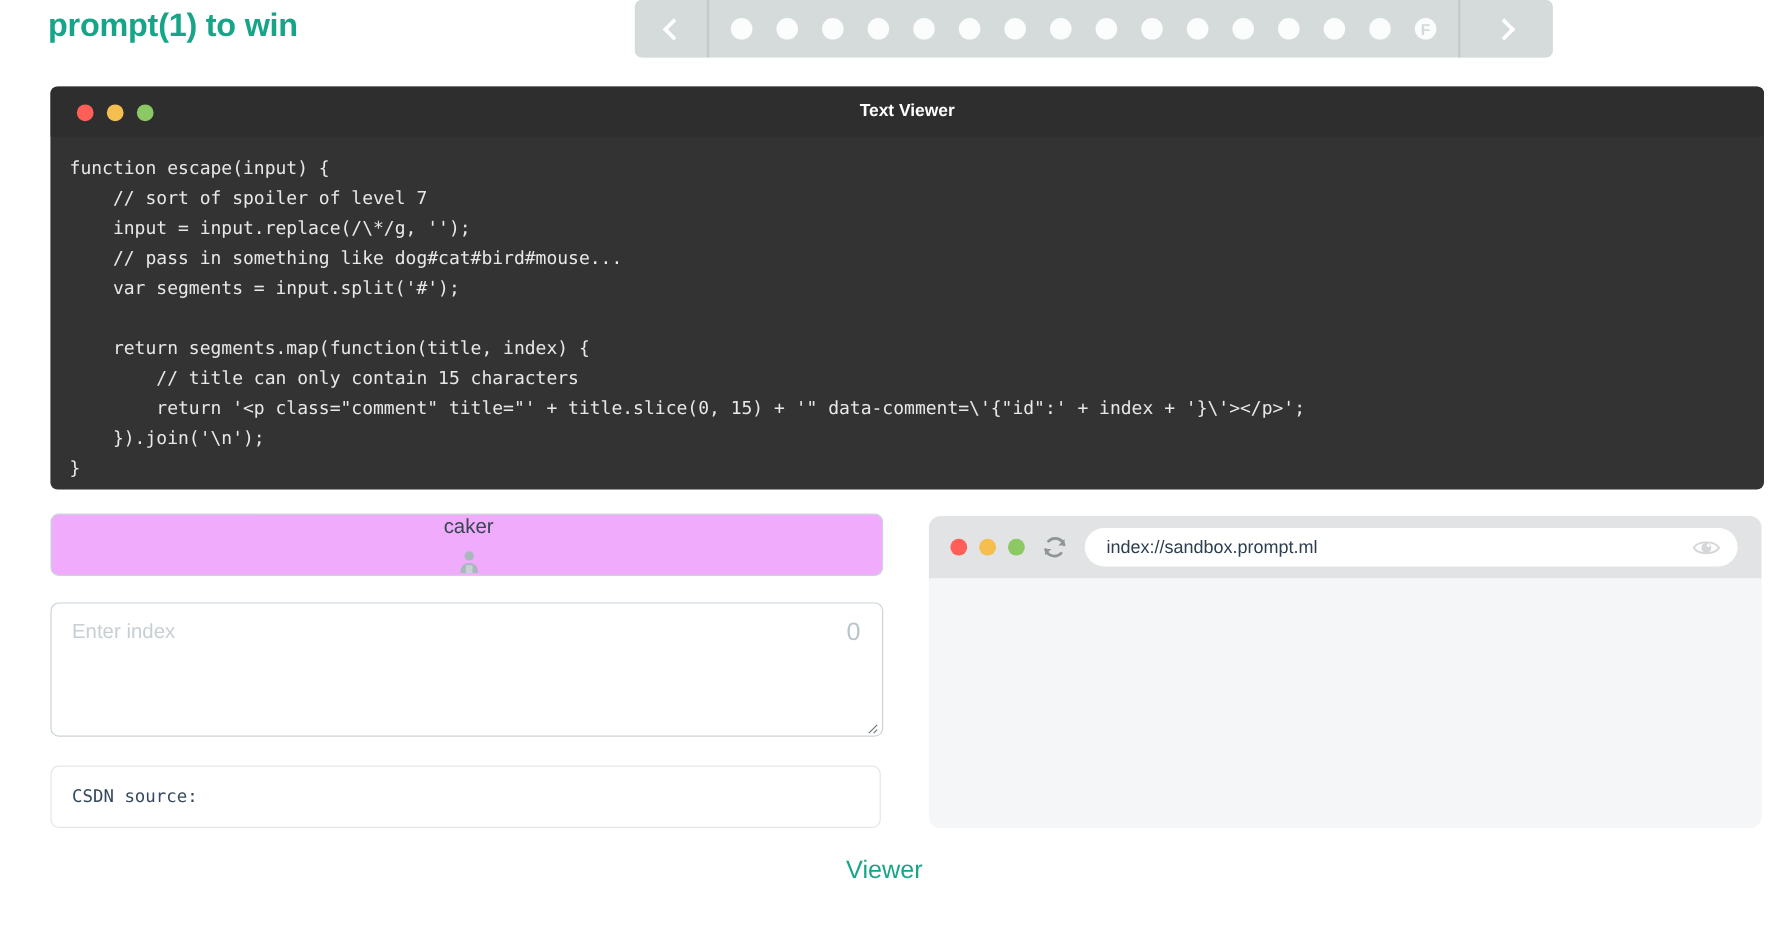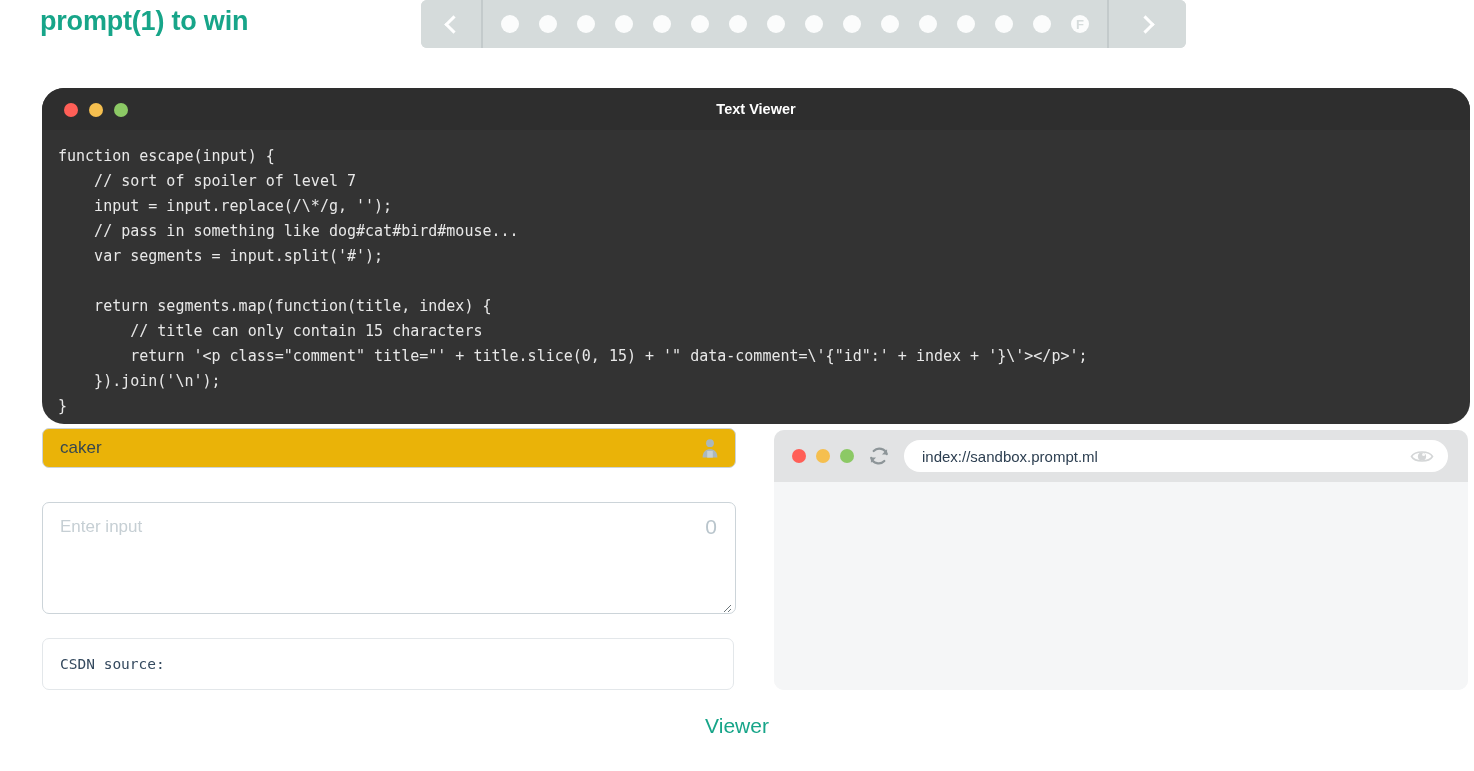--- a/index.html
+++ b/index.html
@@ -7,21 +7,21 @@
     margin: 0; padding: 0;
     width: 1474px; height: 771px;
     background: #ffffff;
     font-family: "Liberation Sans", sans-serif;
     overflow: hidden;
   }
   #app { position: relative; width: 1474px; height: 771px; background:#fff; }
 
   
   .header {
-    position: absolute; left: 0; top: 0; width: 1186px; height: 54px;
+    position: absolute; left: 0; top: 0; width: 1294px; height: 54px;
     display: flex; align-items: flex-start; justify-content: space-between;
   }
   .brand {
     margin: 6px 0 0 40px;
     font-size: 27px; font-weight: bold; color: #17a589;
     letter-spacing: -0.2px; white-space: nowrap;
   }
   .levelnav {
     display: flex; align-items: stretch; height: 48px;
     background: #d5dbdb; border-radius: 6px; overflow: hidden;
@@ -40,44 +40,44 @@
   .dot {
     width: 18px; height: 18px; border-radius: 50%;
     background: #fbfcfc; margin: 0 10px; cursor: pointer;
     display: flex; align-items: center; justify-content: center;
     font-size: 13px; color: #d5dbdb; font-weight: bold;
   }
 
   
   .viewer {
     position: absolute; left: 42px; top: 72px; width: 1428px; height: 336px;
-    background: #333333; border-radius: 22px; overflow: hidden; margin-top: 16px;
+    background: #333333; border-radius: 6px; overflow: hidden;
   }
   .viewer-title {
     position: relative; height: 42px; background: #2e2e2e;
     display: flex; align-items: center; justify-content: center;
   }
   .tl { position: absolute; top: 15px; display: flex; gap: 11px; left: 22px; }
   .tl span { width: 14px; height: 14px; border-radius: 50%; display:block; }
   .tl .r { background: #ff5f57; }
   .tl .y { background: #f5bf4f; }
   .tl .g { background: #8cc965; }
   .viewer-title-text { font-size: 14.5px; font-weight: bold; color: #ffffff; }
   .code {
     margin: 0; padding: 14px 20px 16px 16px;
     font-family: "DejaVu Sans Mono", "Liberation Mono", monospace;
     font-size: 15px; line-height: 25px; color: #e8e8e8;
     white-space: pre; overflow: hidden;
   }
 
   
   .user-field {
-    position: absolute; left: 42px; top: 428px; width: 694px; height: 40px;
-    border: 1px solid #ccd4d9; border-radius: 7px; background: #eab308;
-    display: flex; align-items: center; padding: 0 14px 0 17px;
+    position: absolute; left: 42px; top: 428px; width: 694px; height: 52px;
+    border: 1px solid #ccd4d9; border-radius: 7px; background: #f0abfc;
+    display: flex; align-items: center; padding: 0 14px 0 17px; flex-direction: column;
   }
   .user-value { flex: 1; font-size: 17px; color: #37474f; }
   .person-icon { width: 22px; height: 22px; }
 
   .input-area {
     position: absolute; left: 42px; top: 502px; width: 694px; height: 112px;
     border: 1px solid #ccd4d9; border-radius: 7px; background: #fff;
     padding: 14px 17px 0 17px;
   }
   .input-placeholder { font-size: 17px; color: #c6cfd4; }
@@ -193,21 +193,21 @@
     <span class="person-icon">
       <svg width="22" height="22" viewBox="0 0 22 22">
         <circle cx="11" cy="6.2" r="3.9" fill="#aab7bd"></circle>
         <path d="M3.6 20.5 C3.6 14.6 7 12.2 11 12.2 C15 12.2 18.4 14.6 18.4 20.5 Z" fill="#aab7bd"></path>
         <rect x="8.2" y="14" width="5.6" height="6.6" fill="#c6d0d5"></rect>
       </svg>
     </span>
   </div>
 
   <div class="input-area">
-    <div class="input-placeholder">Enter input</div>
+    <div class="input-placeholder">Enter index</div>
     <div class="char-count">0</div>
     <span class="resize-grip">
       <svg width="12" height="12" viewBox="0 0 12 12">
         <path d="M11 4 L4 11 M11 8 L8 11" stroke="#6b7579" stroke-width="1" fill="none"></path>
       </svg>
     </span>
   </div>
 
   <div class="html-source">
     <div class="html-source-text">CSDN source:</div>

